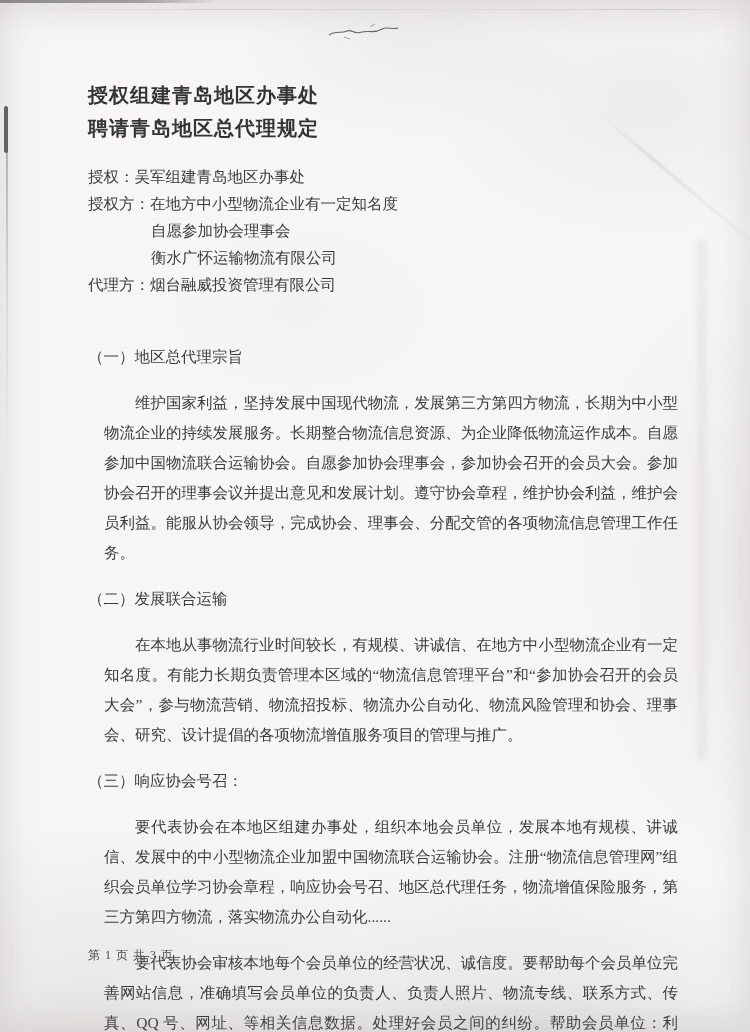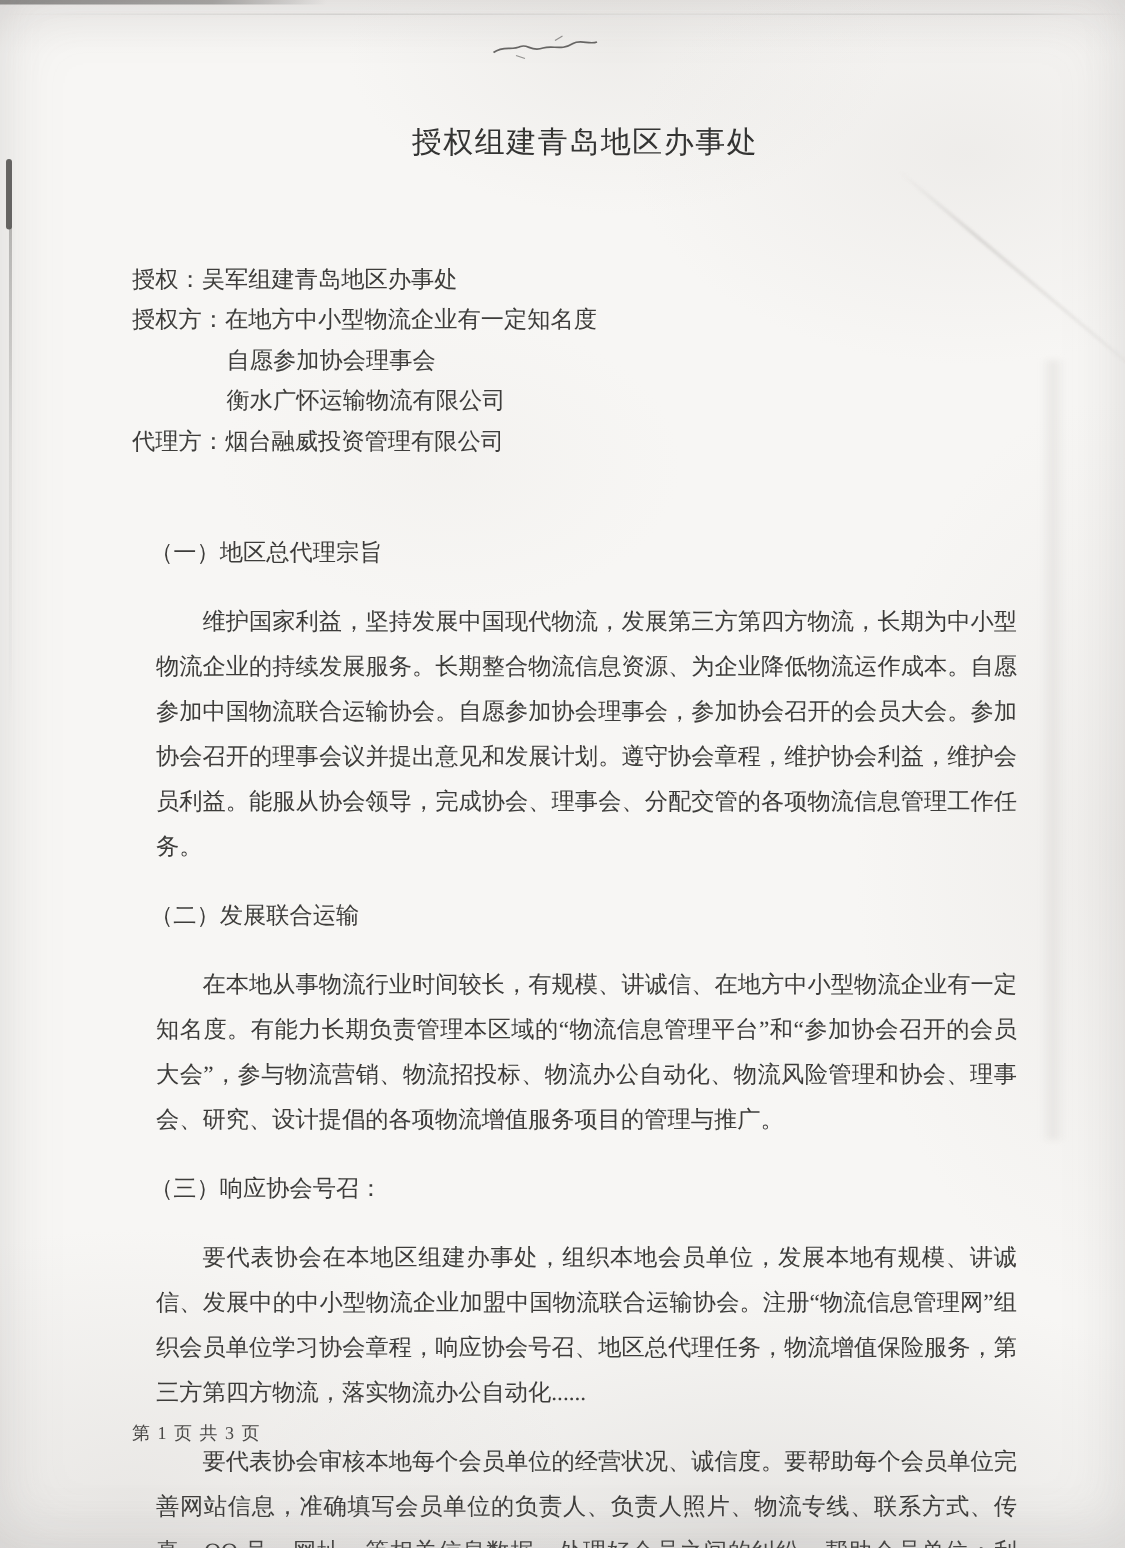--- a/index.html
+++ b/index.html
@@ -58,34 +58,34 @@
   .crease-right {
     left: 694px; top: 240px; width: 16px; height: 520px;
     background: linear-gradient(90deg, transparent, rgba(212,209,206,0.40), transparent);
     filter: blur(2px);
   }
 
   
   .text-layer { position: absolute; inset: 0; z-index: 2; }
   .title-block {
     position: absolute; left: 88px; top: 79px; width: 604px;
-    text-align: center; font-weight: normal; font-size: 20px; line-height: 33px;
+    font-weight: bold; font-size: 20px; line-height: 33px;
     color: #343433; letter-spacing: 1px;
   }
   .info-block {
     position: absolute; left: 88px; top: 163px; width: 604px;
-    font-size: 15.5px; line-height: 27px; margin-top: 10px;
+    font-size: 15.5px; line-height: 27px;
   }
   .info-cont { padding-left: 63px; }
   .body-block {
     position: absolute; left: 88px; top: 342px; width: 606px;
     font-size: 15.5px; line-height: 30px;
     text-align: justify;
   }
-  .heading { margin: 12px; }
+  .heading { margin: 0; }
   .para { margin: 16px; text-indent: 2em; }
   .footer-line {
     position: absolute; left: 88px; top: 947px; width: 604px;
     font-size: 12px; color: #4a4947; letter-spacing: 1px;
   }
 </style>
 </head>
 <body>
 
 <div class="page">
@@ -98,20 +98,21 @@
     <path d="M3,17 C10,12 15,16 21,13 C26,11 28,17 36,14 C43,12 48,16 56,11 C61,8 67,12 72,10" fill="none" stroke="#454442" stroke-width="1.1" opacity="0.8"></path>
     <path d="M18,19 l6,2 M44,9 l5,-3" fill="none" stroke="#555351" stroke-width="0.8" opacity="0.6"></path>
   </svg>
   <div class="artifact crease-diag"></div>
   <div class="artifact crease-right"></div>
 
   <div class="text-layer">
 
     <div class="title-block">
       <div>授权组建青岛地区办事处</div>
+      <div>聘请青岛地区总代理规定</div>
     </div>
 
     <div class="info-block">
       <div>授权：吴军组建青岛地区办事处</div>
       <div>授权方：在地方中小型物流企业有一定知名度</div>
       <div class="info-cont">自愿参加协会理事会</div>
       <div class="info-cont">衡水广怀运输物流有限公司</div>
       <div>代理方：烟台融威投资管理有限公司</div>
     </div>
 

